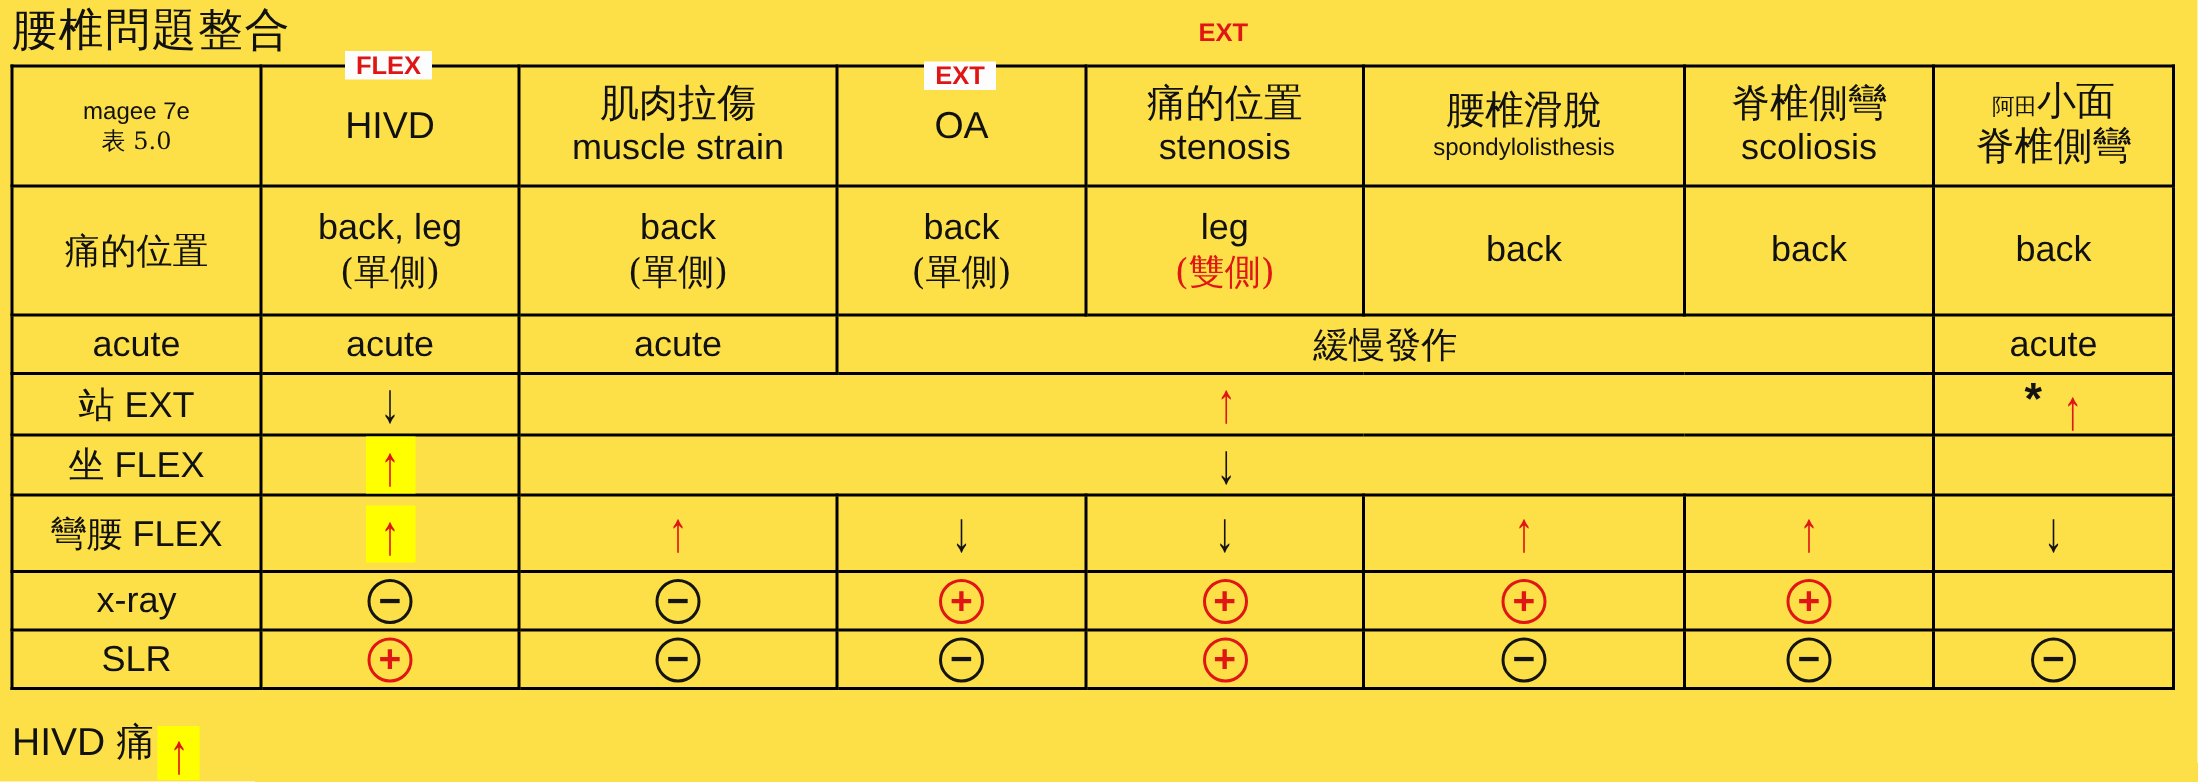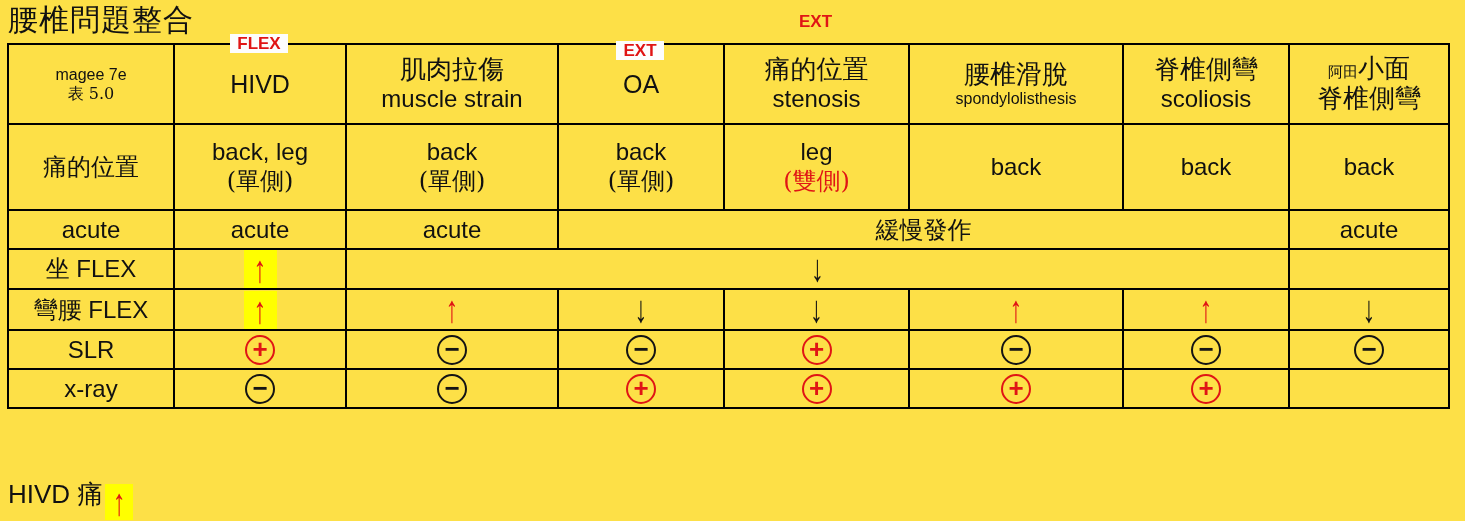--- a/index.html
+++ b/index.html
@@ -8,21 +8,21 @@
   .cjk{font-family:"DejaVu Serif","Liberation Serif",serif;}
 
   .page-title{position:absolute;left:8px;top:0px;font-size:30px;letter-spacing:1px;}
 
   table.main{position:absolute;left:7px;top:43px;border-collapse:collapse;table-layout:fixed;}
   table.main td,table.main th{border:2px solid #000;padding:0;text-align:center;vertical-align:middle;
       font-weight:400;font-size:24px;overflow:visible;}
   td.dleft,th.dleft{border-left:6px double #000;}
 
   tr.r-hdr{height:80px;} tr.r-pain{height:86px;padding-left:48px;} tr.r-sm{height:39px;}
-  tr.r-sit{height:40px;} tr.r-bend{height:41px;}
+  tr.r-sit{height:40px;} tr.r-bend{height:51px;}
 
   .hdr-zh{font-size:26px;line-height:1.15;}
   .hdr-en{font-size:24px;line-height:1.15;}
   .hdr-en.small{font-size:16px;}
   .ref{font-size:16px;line-height:1.3;}
   .hdr-hivd{font-size:25px;}
   .hdr-oa{font-size:25px;}
   .anno-small{font-size:15px;}
   .two{line-height:1.2;}
 
@@ -160,20 +160,35 @@
     </tr>
 
     <tr class="r-sm">
       <td>acute</td>
       <td>acute</td>
       <td>acute</td>
       <td colspan="4" class="cjk">緩慢發作</td>
       <td class="dleft">acute</td>
     </tr>
 
+    <tr class="r-sm">
+      <td>
+        <span class="cjk">站</span>
+        <span>EXT</span>
+      </td>
+      <td>
+        <span class="arrow blk">↓</span>
+      </td>
+      <td colspan="5">
+        <span class="arrow red">↑</span>
+      </td>
+      <td class="dleft">
+        <span class="star blk">*</span><span class="arrow red">↑</span>
+      </td>
+    </tr>
 
     <tr class="r-sit">
       <td>
         <span class="cjk">坐</span>
         <span>FLEX</span>
       </td>
       <td>
         <span class="hl">
               <span class="arrow red">↑</span>
             </span>
@@ -208,20 +223,43 @@
       </td>
       <td>
         <span class="arrow red">↑</span>
       </td>
       <td class="dleft">
         <span class="arrow blk">↓</span>
       </td>
     </tr>
 
     <tr class="r-sm">
+      <td>x-ray</td>
+      <td>
+        <span class="circ blk">−</span>
+      </td>
+      <td>
+        <span class="circ blk">−</span>
+      </td>
+      <td>
+        <span class="circ red">+</span>
+      </td>
+      <td>
+        <span class="circ red">+</span>
+      </td>
+      <td>
+        <span class="circ red">+</span>
+      </td>
+      <td>
+        <span class="circ red">+</span>
+      </td>
+      <td class="dleft"></td>
+    </tr>
+
+    <tr class="r-sm">
       <td>SLR</td>
       <td>
         <span class="circ red">+</span>
       </td>
       <td>
         <span class="circ blk">−</span>
       </td>
       <td>
         <span class="circ blk">−</span>
       </td>
@@ -230,43 +268,20 @@
       </td>
       <td>
         <span class="circ blk">−</span>
       </td>
       <td>
         <span class="circ blk">−</span>
       </td>
       <td class="dleft">
         <span class="circ blk">−</span>
       </td>
-    </tr>
-
-    <tr class="r-sm">
-      <td>x-ray</td>
-      <td>
-        <span class="circ blk">−</span>
-      </td>
-      <td>
-        <span class="circ blk">−</span>
-      </td>
-      <td>
-        <span class="circ red">+</span>
-      </td>
-      <td>
-        <span class="circ red">+</span>
-      </td>
-      <td>
-        <span class="circ red">+</span>
-      </td>
-      <td>
-        <span class="circ red">+</span>
-      </td>
-      <td class="dleft"></td>
     </tr>
   </tbody>
     </table>
 
   <div class="footnote">
     <span>HIVD</span>
     <span class="cjk">痛</span><span class="hl-inline">
         <span class="arrow red">↑</span>
       </span>
   </div>

